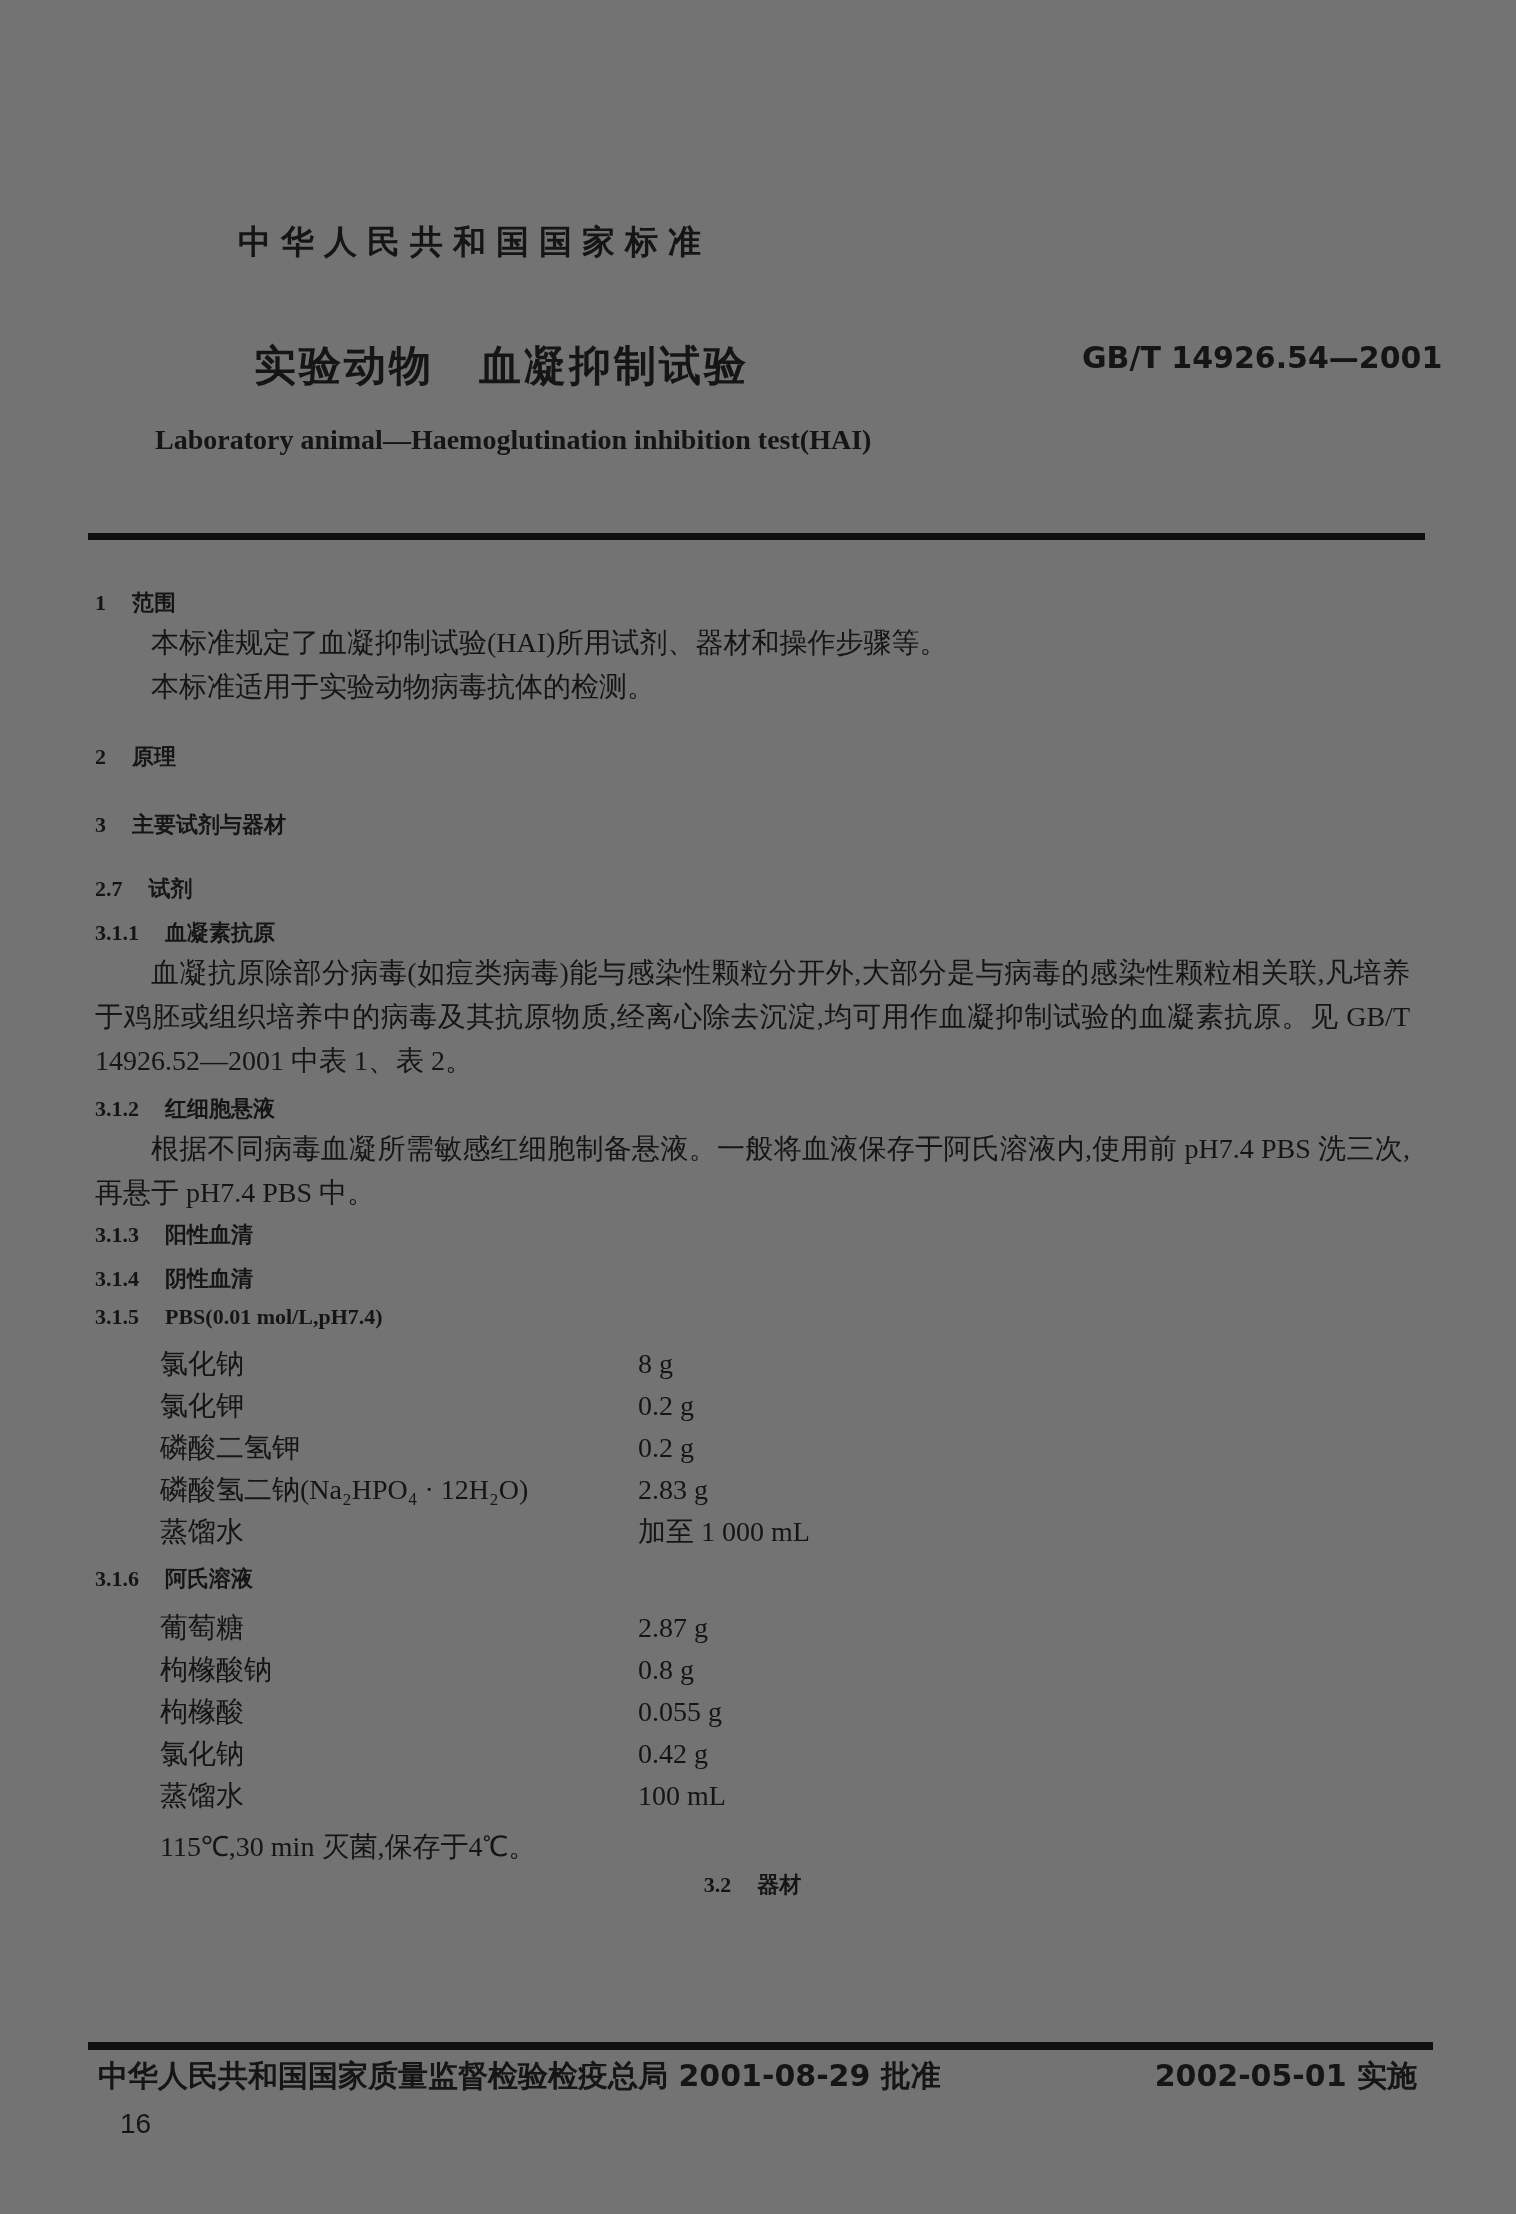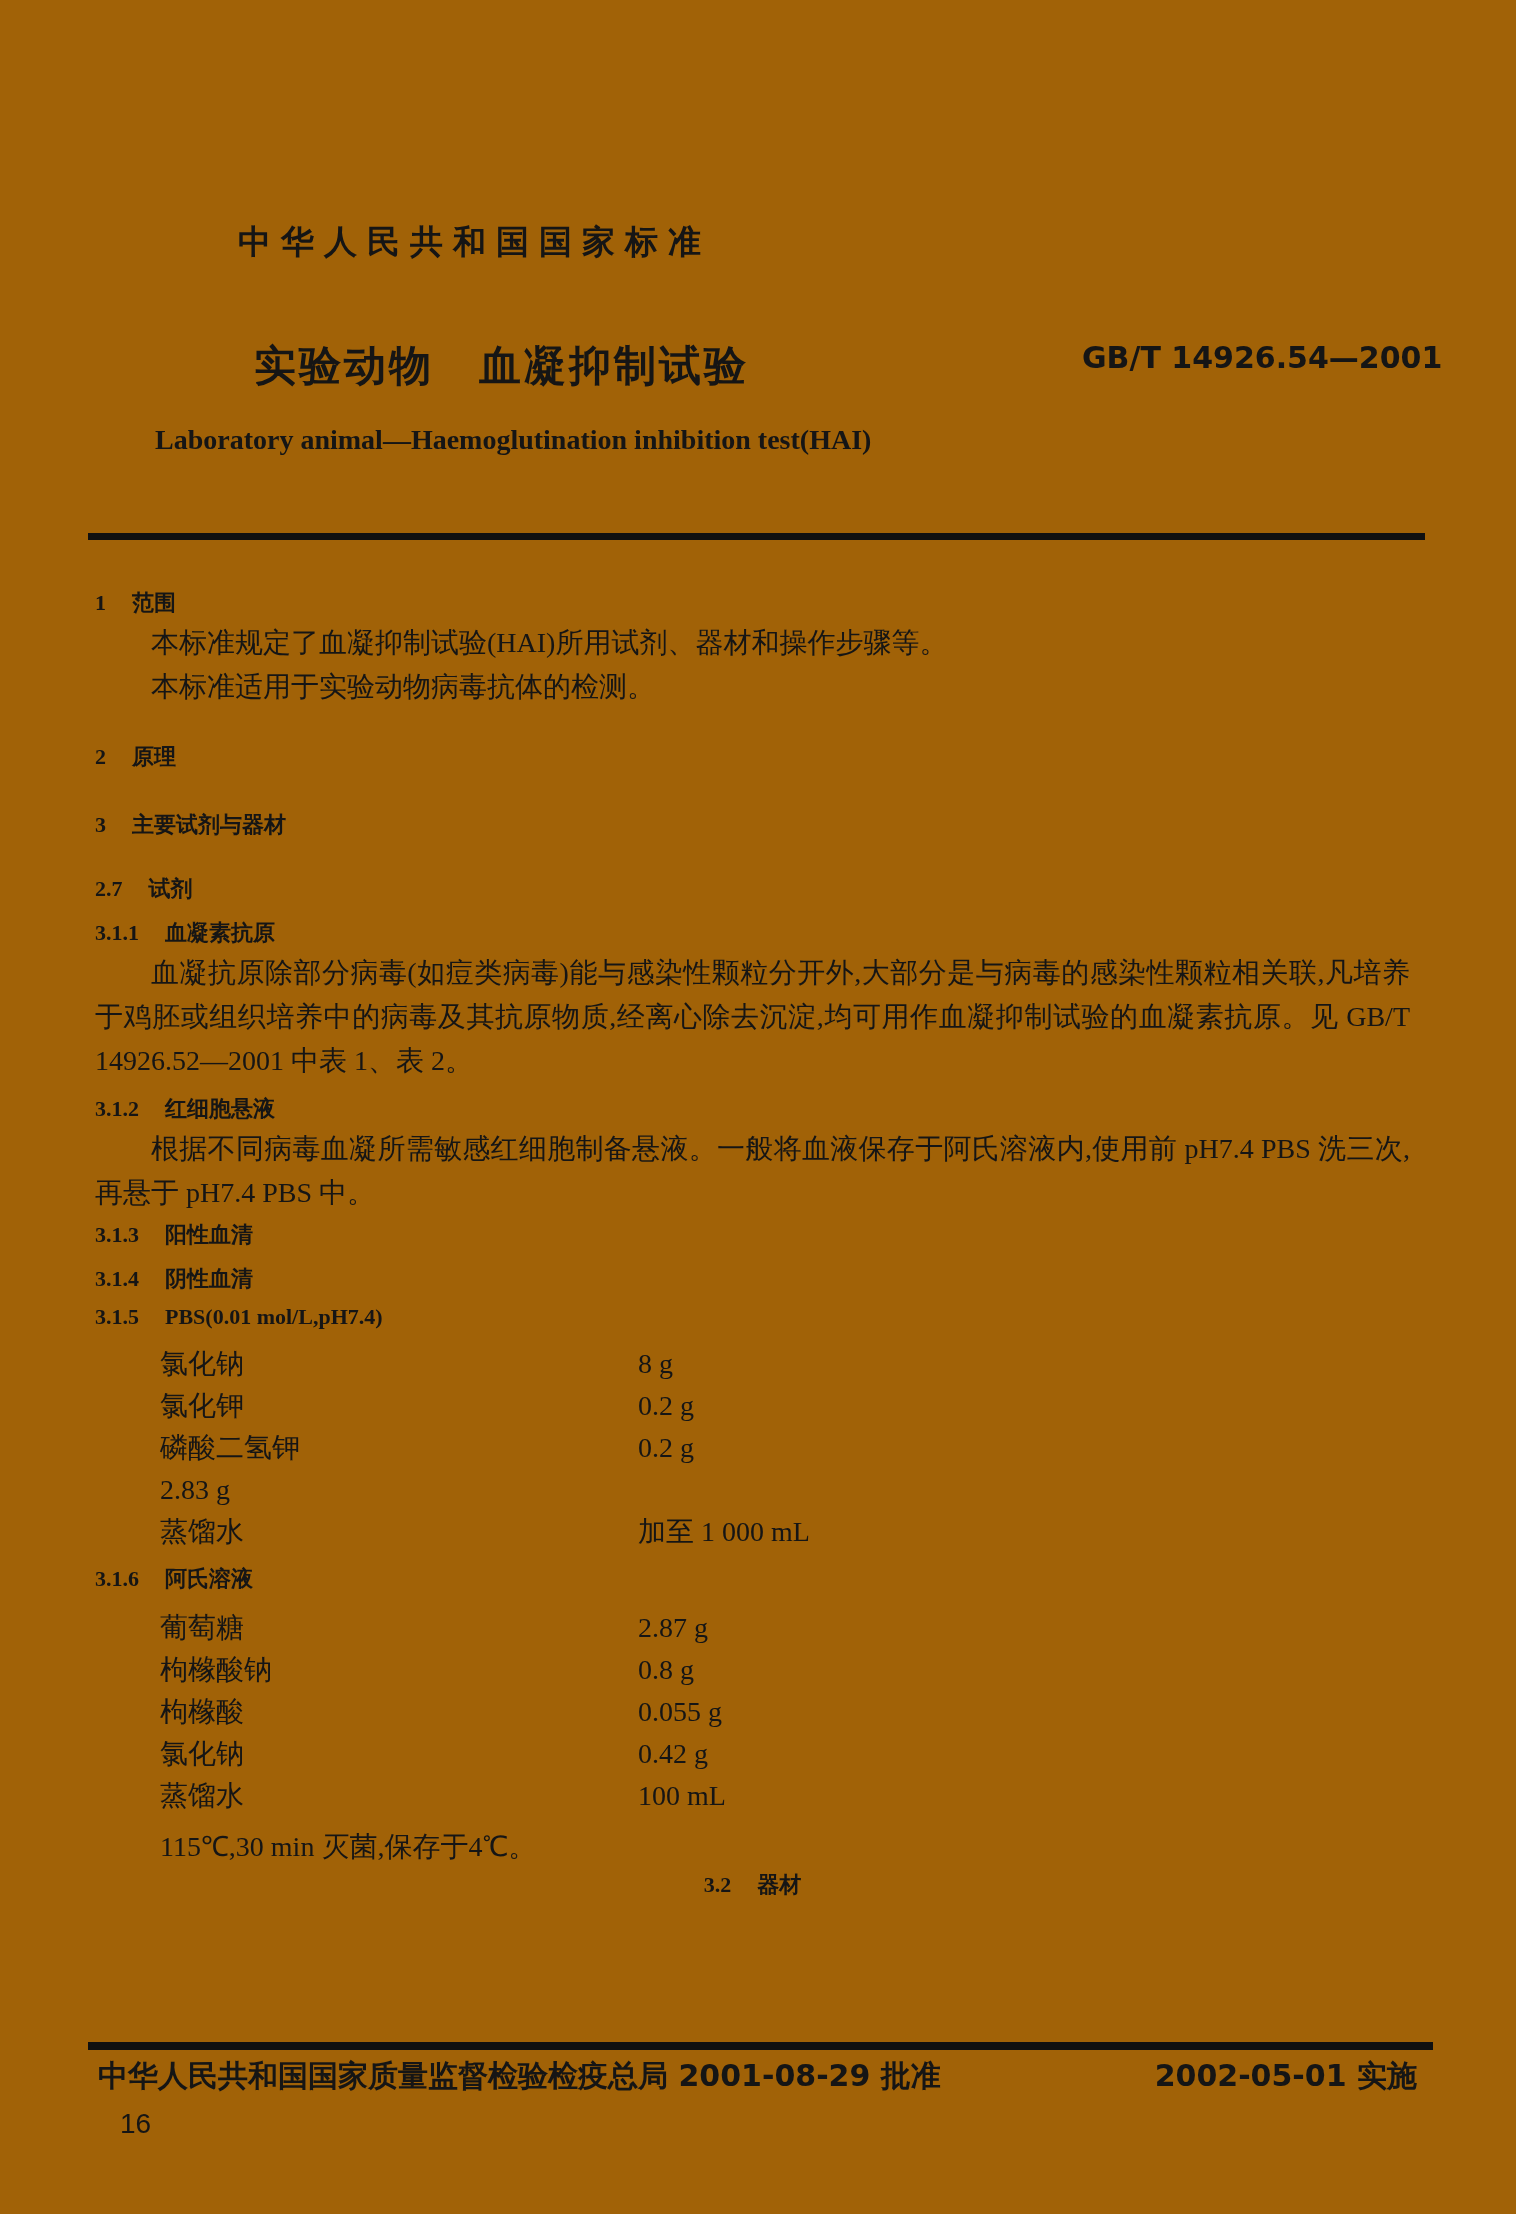--- a/index.html
+++ b/index.html
@@ -2,21 +2,21 @@
 <html><head>
 <meta charset="utf-8">
 <style>
   * { box-sizing: border-box; }
   html, body { margin: 0; padding: 0; background: #9a9a9a; }
   .page {
     position: relative;
     width: 1516px;
     height: 2214px;
     margin: 0 auto;
-    background: #a16207;
+    background: #737373;
     color: #151515;
     overflow: hidden;
   }
 
   
   .hdr-standard {
     position: absolute; left: 238px; top: 220px;
     font-family: "DejaVu Sans", sans-serif;
     font-weight: bold; font-size: 33px; letter-spacing: 10px;
     white-space: nowrap;
@@ -152,20 +152,21 @@
       </div>
       <div class="reagent-row">
         <span class="rname">氯化钾</span>
         <span class="ramount">0.2 g</span>
       </div>
       <div class="reagent-row">
         <span class="rname">磷酸二氢钾</span>
         <span class="ramount">0.2 g</span>
       </div>
       <div class="reagent-row">
+        <span class="rname">磷酸氢二钠(Na₂HPO₄ · 12H₂O)</span>
         <span class="ramount">2.83 g</span>
       </div>
       <div class="reagent-row">
         <span class="rname">蒸馏水</span>
         <span class="ramount">加至 1 000 mL</span>
       </div>
     </div>
 
     <div class="sec-h mt8">
       <span class="num">3.1.6</span><span>阿氏溶液</span>

